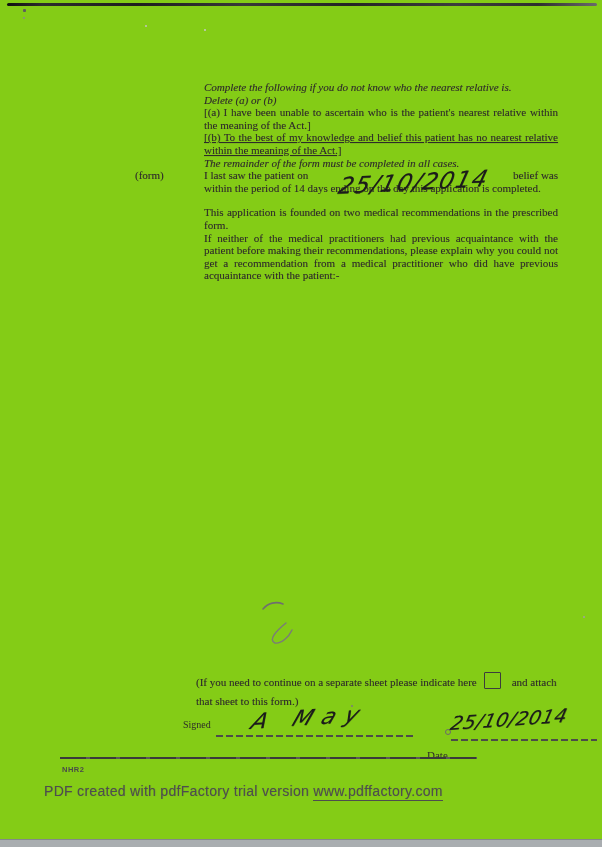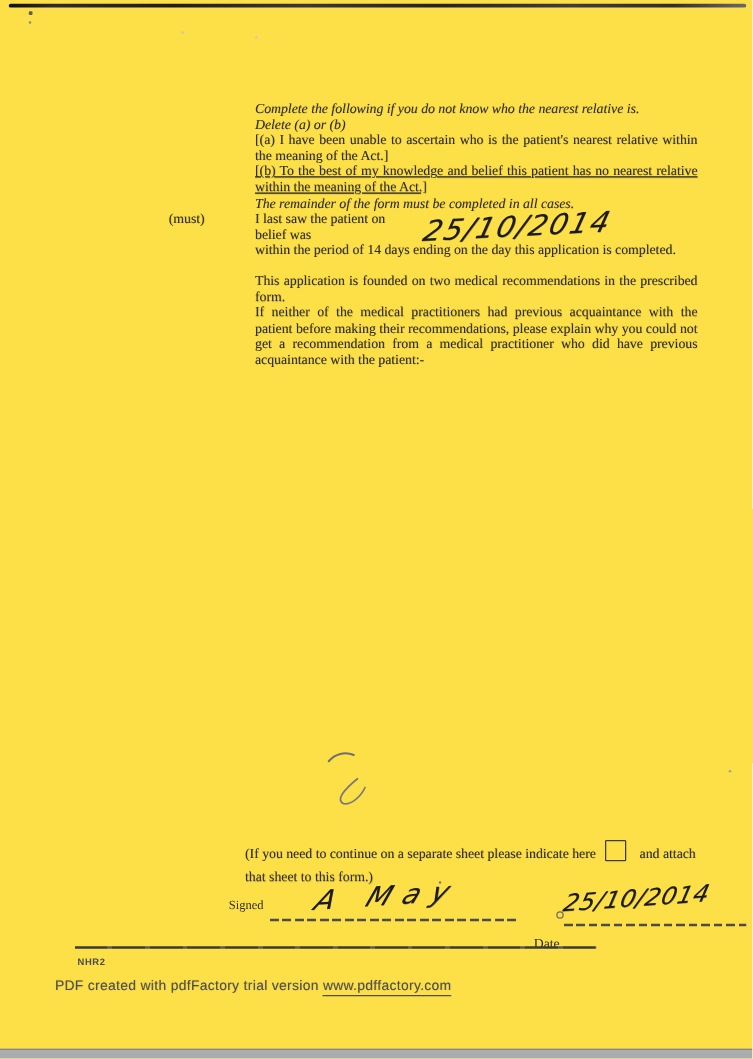--- a/index.html
+++ b/index.html
@@ -1,20 +1,20 @@
 <!DOCTYPE html>
 <html><head>
 <meta charset="utf-8">
 <style>
   html, body { margin: 0; padding: 0; background: #ffffff; }
   .page {
     position: relative;
     width: 602px;
     height: 847px;
-    background: #fde047;
+    background: #84cc16;
     overflow: hidden;
     font-family: "Liberation Serif", serif;
   }
 
   
   .scan-top-line {
     position: absolute; left: 7px; top: 3px; width: 590px; height: 3px;
     border-radius: 2px;
     background: linear-gradient(90deg,#101010 0%,#2c2c2c 6%,#1e1e1e 22%,#383838 40%,#242424 58%,#3d3d3d 76%,#2e2e2e 90%,#6a6a6a 100%);
   }
@@ -40,21 +40,21 @@
     text-shadow: 0.3px 0.3px 0.6px rgba(62,58,52,0.38);
   }
   .main-text p { margin: 0; }
   .italic { font-style: italic; }
   .mb2 { margin-bottom: 2px; text-decoration: underline; } .mb3 { margin-bottom: 3px; }
   .mb4 { margin-bottom: 4px; } .mb5 { margin-bottom: 5px; }
   .mb12 { margin-bottom: 12px; }
 
   .date-block { position: relative; }
   .date-margin-label { position: absolute; left: -69px; top: 0; font-style: normal; }
-  .date-line1 { display: flex; justify-content: space-between; flex-direction: column; }
+  .date-line1 { display: flex; justify-content: space-between; }
 
   
   .handwriting {
     position: absolute;
     font-family: "DejaVu Sans", sans-serif;
     font-style: italic;
     color: #1b1b1b;
     white-space: nowrap;
     text-shadow: 0.4px 0.4px 0.4px rgba(20,20,20,0.45);
   }
@@ -90,21 +90,21 @@
     background: repeating-linear-gradient(90deg,#3a3a3b 0 26px,#5a5a5a 26px 30px);
   }
   .form-code {
     position: absolute; left: 62px; top: 765px;
     font-family: "Liberation Sans", sans-serif;
     font-size: 7.5px; font-weight: 700; letter-spacing: 0.5px; color: #4a4a4a;
   }
   .pdf-notice {
     position: absolute; left: 44px; top: 783px;
     font-family: "Liberation Sans", sans-serif;
-    font-size: 11px; color: #4e4e4e; letter-spacing: 0.3px;
+    font-size: 14px; color: #4e4e4e; letter-spacing: 0.3px;
     text-shadow: 0.3px 0.3px 0.7px rgba(78,78,78,0.4);
   }
   .pdf-link { border-bottom: 1px solid #4e4e4e; padding-bottom: 1px; cursor: pointer; }
 </style>
 </head>
 <body>
 
 <div class="page">
 
   <div class="scan-top-line"></div>
@@ -122,21 +122,21 @@
   </svg>
 
   <div class="main-text">
     <p class="italic mb3">Complete the following if you do not know who the nearest relative is.</p>
     <p class="italic mb3">Delete (a) or (b)</p>
     <p class="mb3">[(a) I have been unable to ascertain who is the patient's nearest relative within the meaning of the Act.]</p>
     <p class="mb2">[(b) To the best of my knowledge and belief this patient has no nearest relative within the meaning of the Act.]</p>
     <p class="italic mb4">The remainder of the form must be completed in all cases.</p>
 
     <div class="date-block mb12">
-      <span class="date-margin-label">(must)</span>
+      <span class="date-margin-label">(form)</span>
       <div class="date-line1">
         <span>I last saw the patient on</span>
         <span>belief was</span>
       </div>
       <p>within the period of 14 days ending on the day this application is completed.</p>
     </div>
 
     <p class="mb4">This application is founded on two medical recommendations in the prescribed form.</p>
     <p>If neither of the medical practitioners had previous acquaintance with the patient before making their recommendations, please explain why you could not get a recommendation from a medical practitioner who did have previous acquaintance with the patient:-</p>
   </div>

